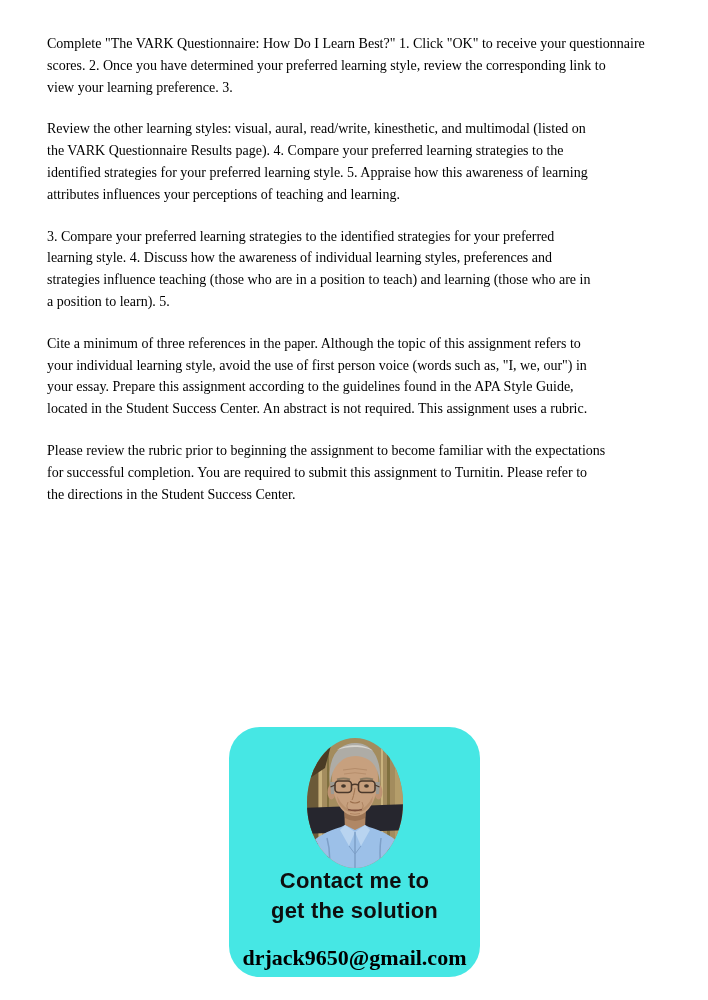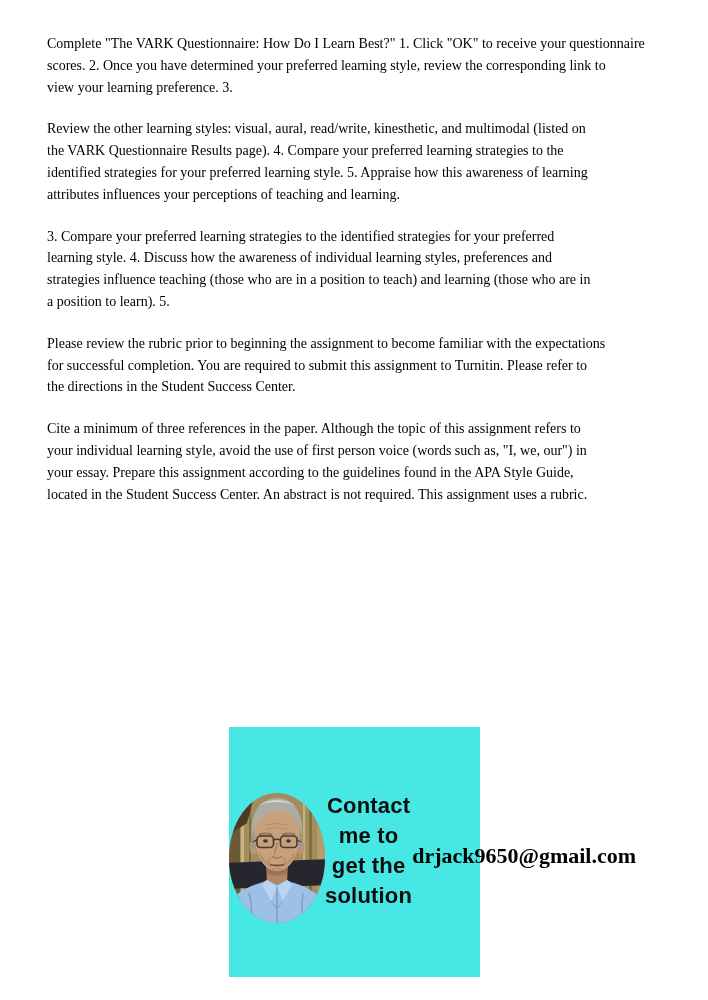--- a/index.html
+++ b/index.html
@@ -25,42 +25,43 @@
     white-space: pre-line;
   }
   .contact-card {
     position: absolute;
     left: 229px;
     top: 727px;
     width: 251px;
     height: 250px;
     background: #46e7e4;
     display: flex;
-    flex-direction: row;
+    flex-direction: column;
     align-items: center;
+    border-radius: 31px;
   }
   .portrait {
     margin-top: 11px;
     width: 96px;
     height: 130px;
     flex: 0 0 auto;
   }
   .contact-heading {
     margin-top: -2px;
     font-family: "Liberation Sans", sans-serif;
     font-weight: 700;
     font-size: 22px;
     line-height: 30px;
     letter-spacing: 0.2px;
     color: #0e0e0e;
     text-align: center;
     white-space: pre-line;
   }
   .contact-email {
-    margin-top: 8px;
+    margin-top: 18px;
     font-family: "Liberation Serif", serif;
     font-weight: 700;
     font-size: 22px;
     line-height: 28px;
     color: #000000;
     text-align: center;
   }
 </style>
 </head>
 <body>
@@ -72,27 +73,27 @@
 scores. 2. Once you have determined your preferred learning style, review the corresponding link to
 view your learning preference. 3.</p>
     <p class="para">Review the other learning styles: visual, aural, read/write, kinesthetic, and multimodal (listed on
 the VARK Questionnaire Results page). 4. Compare your preferred learning strategies to the
 identified strategies for your preferred learning style. 5. Appraise how this awareness of learning
 attributes influences your perceptions of teaching and learning.</p>
     <p class="para">3. Compare your preferred learning strategies to the identified strategies for your preferred
 learning style. 4. Discuss how the awareness of individual learning styles, preferences and
 strategies influence teaching (those who are in a position to teach) and learning (those who are in
 a position to learn). 5.</p>
-    <p class="para">Please review the rubric prior to beginning the assignment to become familiar with the expectations
-for successful completion. You are required to submit this assignment to Turnitin. Please refer to
-the directions in the Student Success Center.</p>
     <p class="para">Cite a minimum of three references in the paper. Although the topic of this assignment refers to
 your individual learning style, avoid the use of first person voice (words such as, "I, we, our") in
 your essay. Prepare this assignment according to the guidelines found in the APA Style Guide,
 located in the Student Success Center. An abstract is not required. This assignment uses a rubric.</p>
+    <p class="para">Please review the rubric prior to beginning the assignment to become familiar with the expectations
+for successful completion. You are required to submit this assignment to Turnitin. Please refer to
+the directions in the Student Success Center.</p>
   </section>
 
   <aside class="contact-card">
 
     <div class="portrait">
       <svg width="96" height="130" viewBox="0 0 96 130" xmlns="http://www.w3.org/2000/svg">
         <defs>
           <clipPath id="ovalClip">
               <ellipse cx="48" cy="65" rx="48" ry="65"></ellipse>
             </clipPath>

